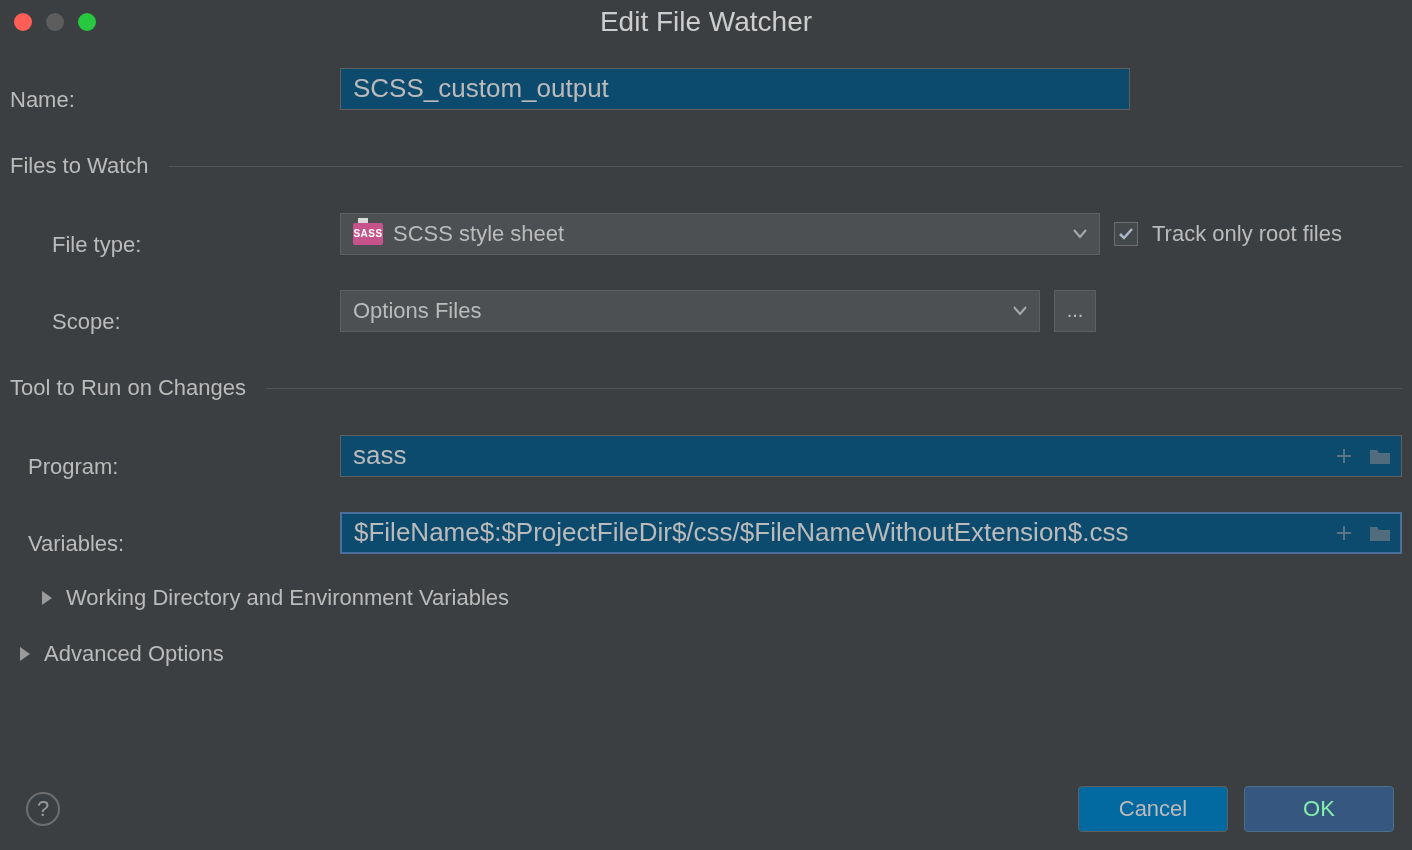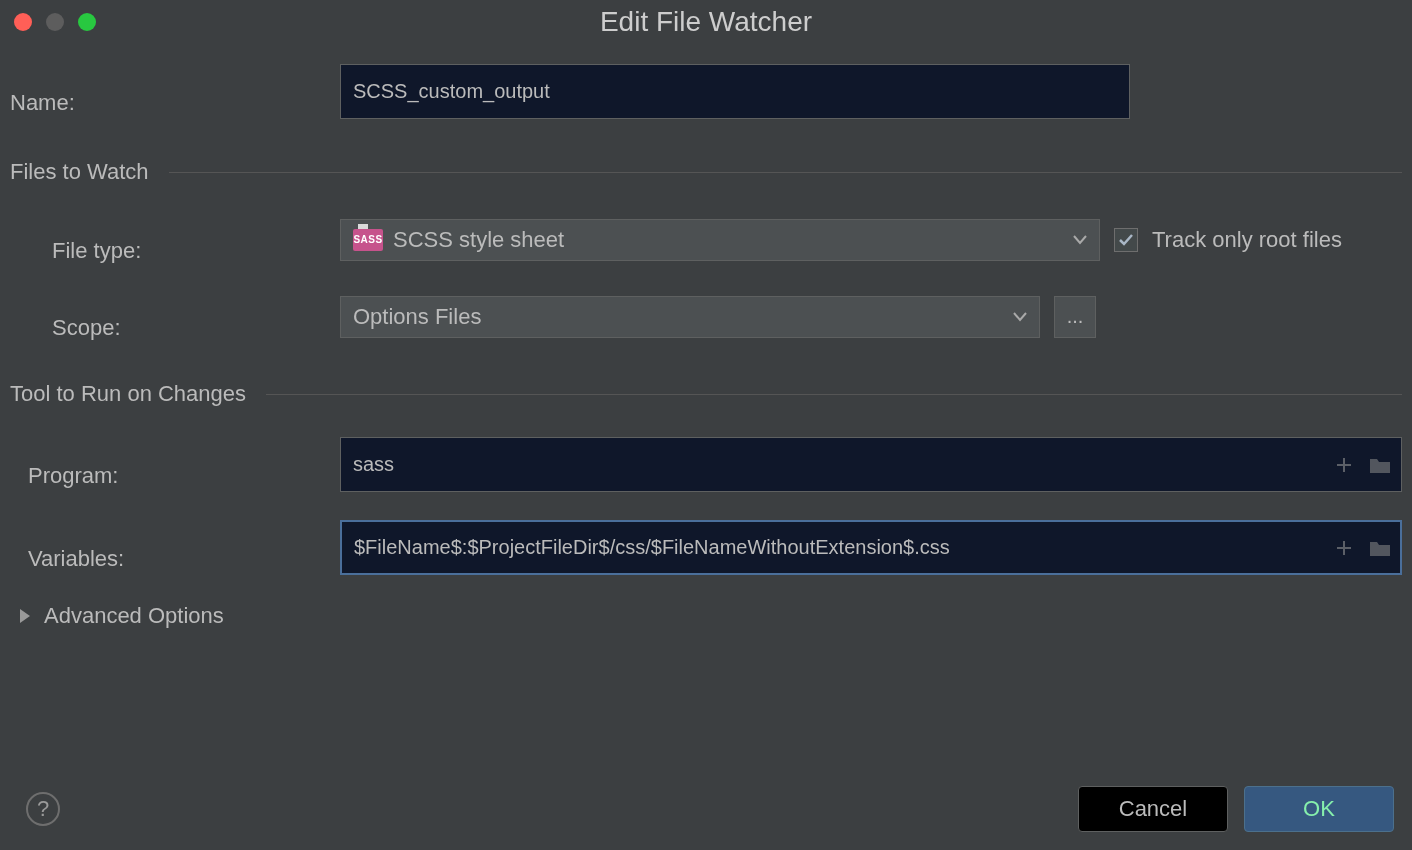--- a/index.html
+++ b/index.html
@@ -45,26 +45,26 @@
   }
   .label-col.indent { padding-left: 42px; }
   .label-col.indent2 { padding-left: 18px; }
   .field-col {
     flex: 1;
     display: flex;
     align-items: center;
     gap: 14px;
   }
   input.text {
-    background: #0f172a;
+    background: #0c4a6e;
     border: 1px solid #5e6060;
     color: #bbbbbb;
-    font-size: 20px;
+    font-size: 26px;
     padding: 6px 12px;
-    height: 55px;
+    height: 42px;
     width: 100%;
     outline: none;
   }
   input.text.name-field { width: 790px; flex: 0 0 auto; }
   .input-focused {
     border: 2px solid #4a6f9b !important;
     background: #45494a;
   }
   .select {
     background: #4c5052;
@@ -153,21 +153,21 @@
     border-radius: 50%;
     display: flex; align-items: center; justify-content: center;
     color: #9a9a9a; cursor: pointer;
     font-size: 22px;
   }
   .spacer { flex: 1; }
   .btn {
     min-width: 150px;
     height: 46px;
     border: 1px solid #5e6060;
-    background: #000000;
+    background: #0369a1;
     color: #bbbbbb;
     font-size: 22px;
     cursor: pointer;
     display:flex;align-items:center;justify-content:center;
     border-radius:4px;
   }
   .btn.primary {
     background: #365880;
     border: 1px solid #4c708c;
     color: #86efac;
@@ -284,20 +284,24 @@
         <span>
           <svg width="24" height="20" viewBox="0 0 24 20">
               <path d="M2 4 H9 L11 7 H22 V18 H2 Z" fill="#8a8a8a"></path>
             </svg>
         </span>
       </span>
     </div>
   </div>
 
 
+  <div class="expander">
+    <span class="tri"></span>
+    <span>Working Directory and Environment Variables</span>
+  </div>
 
   <div class="expander top-level" style="">
     <span class="tri"></span>
     <span>Advanced Options</span>
   </div>
 
 </div>
 
 <div class="footer">
   <div class="help">?</div>

